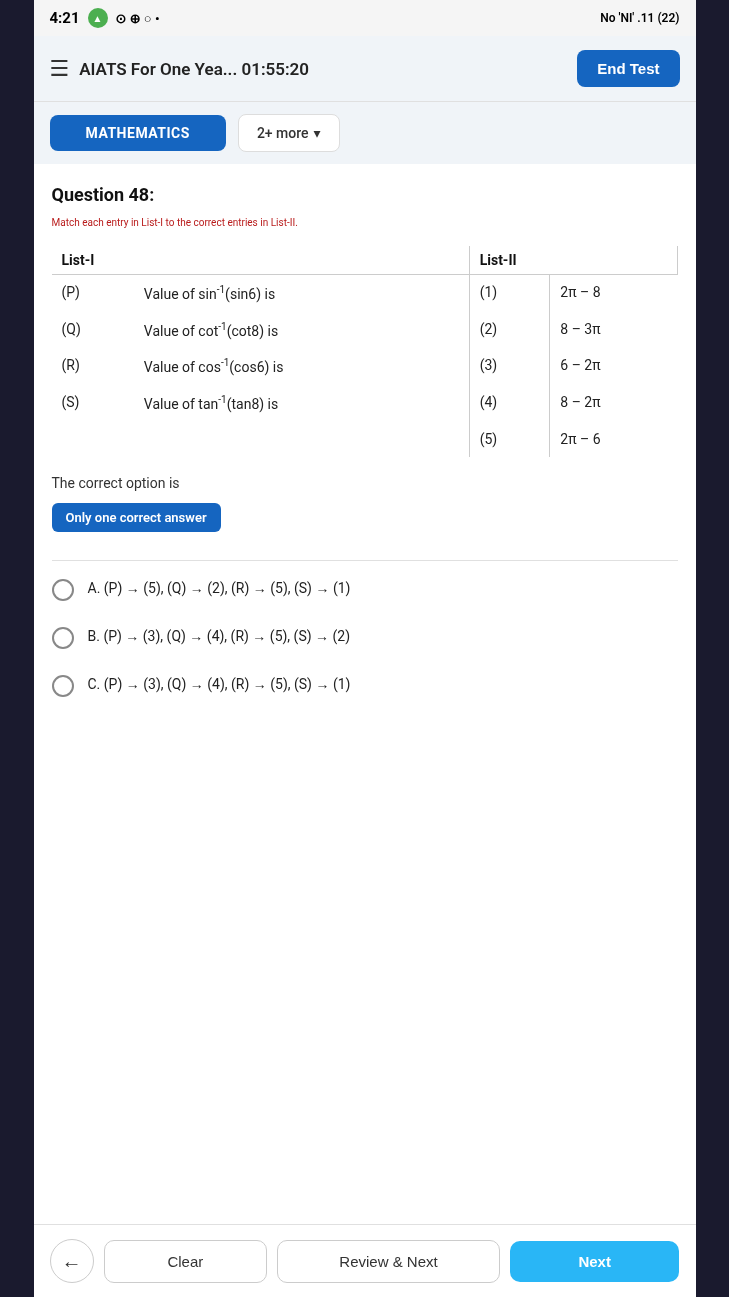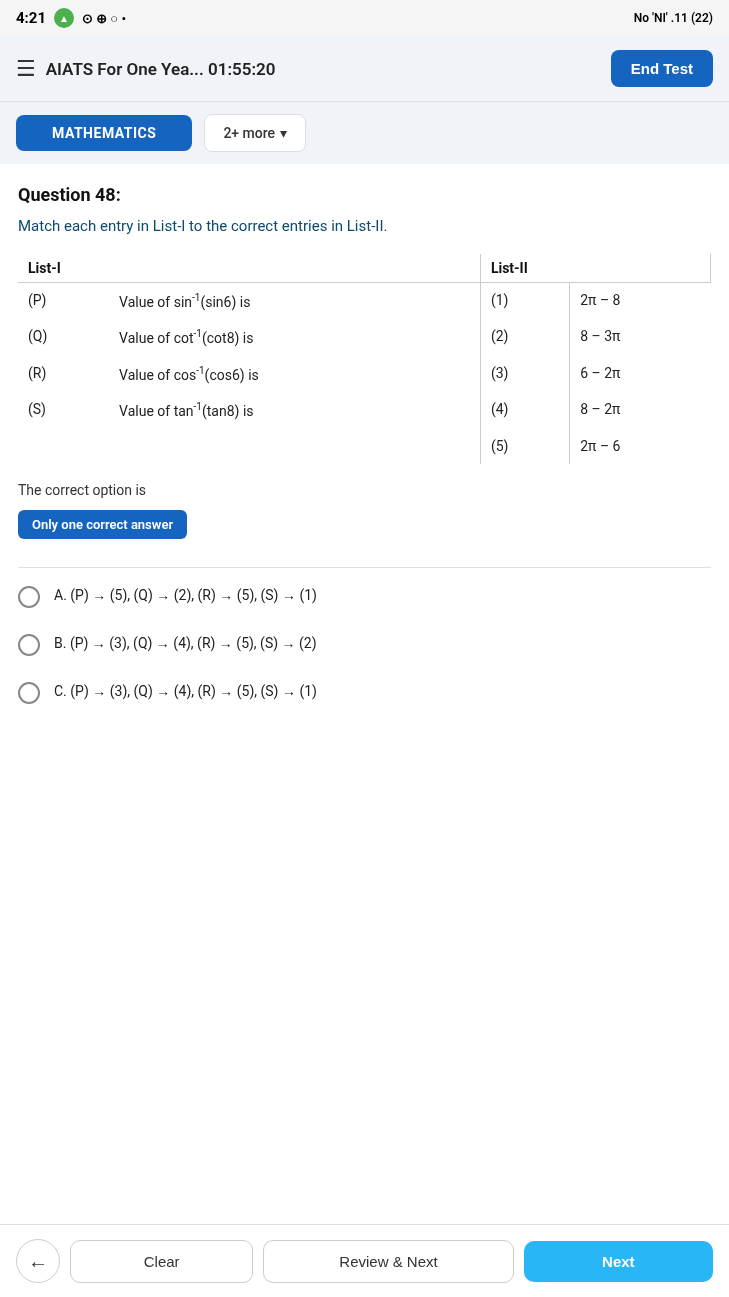--- a/index.html
+++ b/index.html
@@ -6,21 +6,21 @@
     body {
       font-family: 'Roboto', Arial, sans-serif;
       background: #1a1a2e;
       display: flex;
       justify-content: center;
       align-items: flex-start;
       min-height: 100vh;
       padding: 0;
     }
     .phone-container {
-      width: 729px;
+      width: 662px;
       min-height: 1297px;
       background: #000;
       position: relative;
       overflow: hidden;
       display: flex;
       flex-direction: column;
     }
     .status-bar {
       background: #f5f5f5;
       padding: 8px 16px;
@@ -131,22 +131,22 @@
       padding: 20px 18px;
       overflow-y: auto;
     }
     .question-title {
       font-size: 18px;
       font-weight: 700;
       color: #111;
       margin-bottom: 10px;
     }
     .question-desc {
-      font-size: 15px;
-      color: #0c4a6e;
+      font-size: 10px;
+      color: #b91c1c;
       margin-bottom: 16px;
       line-height: 1.5;
     }
     .match-table {
       width: 100%;
       border-collapse: collapse;
       margin-bottom: 18px;
       font-size: 14px;
     }
     .match-table th {

